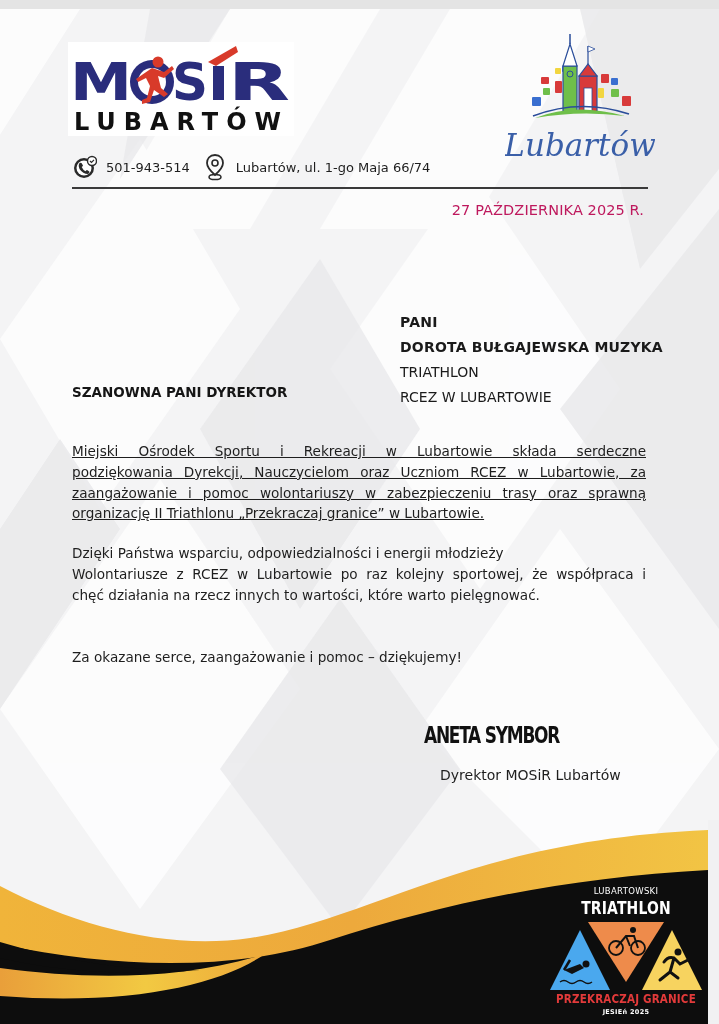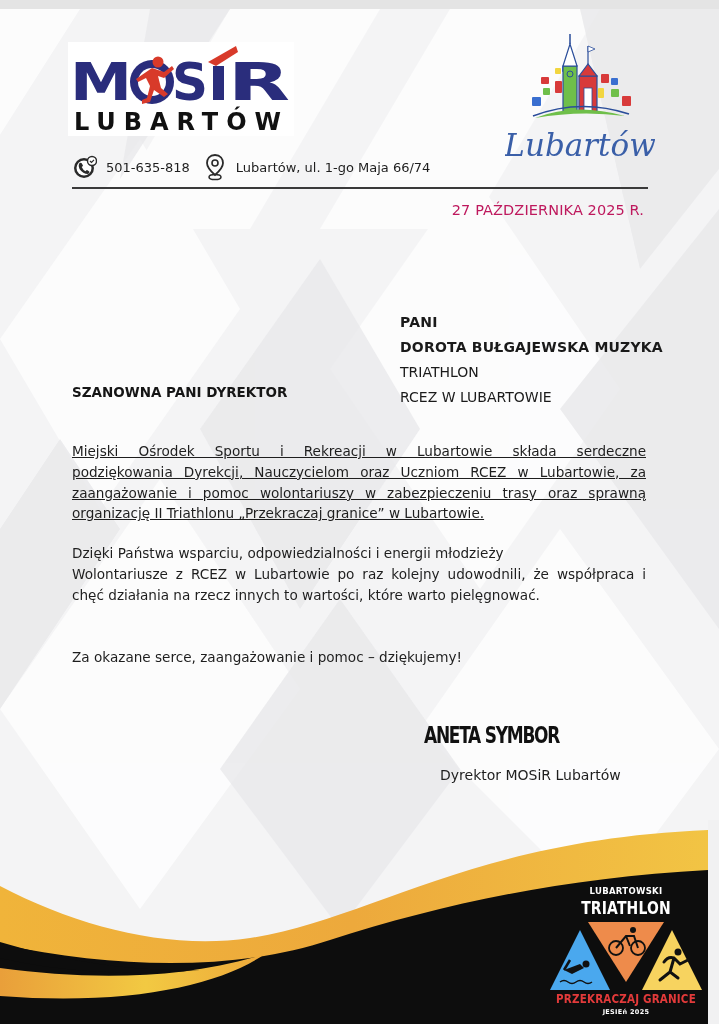--- a/index.html
+++ b/index.html
@@ -69,21 +69,21 @@
     }
     .sign-title {
       position: absolute; left: 400px; top: 767px;
       font-size: 14px; color: #1e1e1e; margin-left: 40px;
     }
 
     .footer-wave { position: absolute; left: 0; top: 820px; width: 719px; height: 204px; }
 
     .tri-logo { position: absolute; left: 546px; top: 886px; width: 160px; height: 134px; }
     .tri-small { position: absolute; left: 0; top: 0; width: 160px; text-align: center;
-      font-family: "DejaVu Sans", sans-serif; color: #fff; font-size: 8.5px; font-weight: bold; letter-spacing: 0.3px; }
+      font-family: "DejaVu Sans", sans-serif; color: #fff; font-size: 8.5px; font-weight: normal; letter-spacing: 0.3px; }
     .tri-big { position: absolute; left: 0; top: 12px; width: 160px; text-align: center;
       font-family: "DejaVu Sans", sans-serif; color: #fff; font-size: 17px; font-weight: bold; letter-spacing: 0.2px;
       transform: scaleX(0.82); }
     .tri-slogan { position: absolute; left: 0; top: 106px; width: 160px; text-align: center;
       color: #e23a3a; font-size: 11.5px; font-weight: bold; letter-spacing: 0.2px; transform: scaleX(0.9); }
     .tri-season { position: absolute; left: 0; top: 122px; width: 160px; text-align: center;
       color: #fff; font-size: 6.5px; font-weight: bold; letter-spacing: 0.3px; }
     .tri-svg { position: absolute; left: 4px; top: 36px; width: 152px; height: 70px; }
   </style>
 </head>
@@ -173,21 +173,21 @@
 <div class="contact-row">
   <span class="ic">
     <svg width="24" height="24" viewBox="0 0 24 24">
       <circle cx="11" cy="13" r="10" fill="#2a2a2a"></circle>
       <circle cx="11" cy="13" r="7.5" fill="#ffffff"></circle>
       <path d="M6 9 Q7 7 8.5 8 L10 10.5 Q9.5 11.5 8.7 12 Q10 15 12.5 16.3 Q13 15.5 14 15 L16.3 16.5 Q17 18 15 19 Q10 19 6.5 14 Q5 11 6 9 Z" fill="#2a2a2a"></path>
       <circle cx="19" cy="6" r="4.5" fill="#ffffff" stroke="#2a2a2a" stroke-width="1.4"></circle>
       <path d="M17 6 L18.5 7.5 L21 4.8" fill="none" stroke="#2a2a2a" stroke-width="1.2"></path>
     </svg>
   </span>
-  <span class="phone">501-635-818</span>
+  <span class="phone">501-943-514</span>
   <span class="ic">
     <svg width="22" height="28" viewBox="0 0 22 28">
       <path d="M11 2 C5.5 2 3 6 3 10 C3 15 11 22 11 22 C11 22 19 15 19 10 C19 6 16.5 2 11 2 Z" fill="none" stroke="#2a2a2a" stroke-width="1.8"></path>
       <circle cx="11" cy="10" r="3" fill="none" stroke="#2a2a2a" stroke-width="1.6"></circle>
       <ellipse cx="11" cy="24" rx="6" ry="2.6" fill="none" stroke="#2a2a2a" stroke-width="1.5"></ellipse>
     </svg>
   </span>
   <span class="addr">Lubartów, ul. 1-go Maja 66/74</span>
 </div>
 <div class="divider"></div>
@@ -205,21 +205,21 @@
 
 <div class="para p1">
   <span class="justify-line">Miejski Ośrodek Sportu i Rekreacji w Lubartowie składa serdeczne</span>
   <span class="justify-line">podziękowania Dyrekcji, Nauczycielom oraz Uczniom RCEZ w Lubartowie, za</span>
   <span class="justify-line">zaangażowanie i pomoc wolontariuszy w zabezpieczeniu trasy oraz sprawną</span>
   <span class="line">organizację II Triathlonu „Przekraczaj granice” w Lubartowie.</span>
 </div>
 
 <div class="para p2">
   <span class="line">Dzięki Państwa wsparciu, odpowiedzialności i energii młodzieży</span>
-  <span class="justify-line">Wolontariusze z RCEZ w Lubartowie po raz kolejny udowodnili, że współpraca i</span>
+  <span class="justify-line">Wolontariusze z RCEZ w Lubartowie po raz kolejny sportowej, że współpraca i</span>
   <span class="line">chęć działania na rzecz innych to wartości, które warto pielęgnować.</span>
 </div>
 
 <div class="para p3">
   <span class="line">Za okazane serce, zaangażowanie i pomoc – dziękujemy!</span>
 </div>
 
 <div class="signature">ANETA SYMBOR</div>
 <div class="sign-title">Dyrektor MOSiR Lubartów</div>
 

